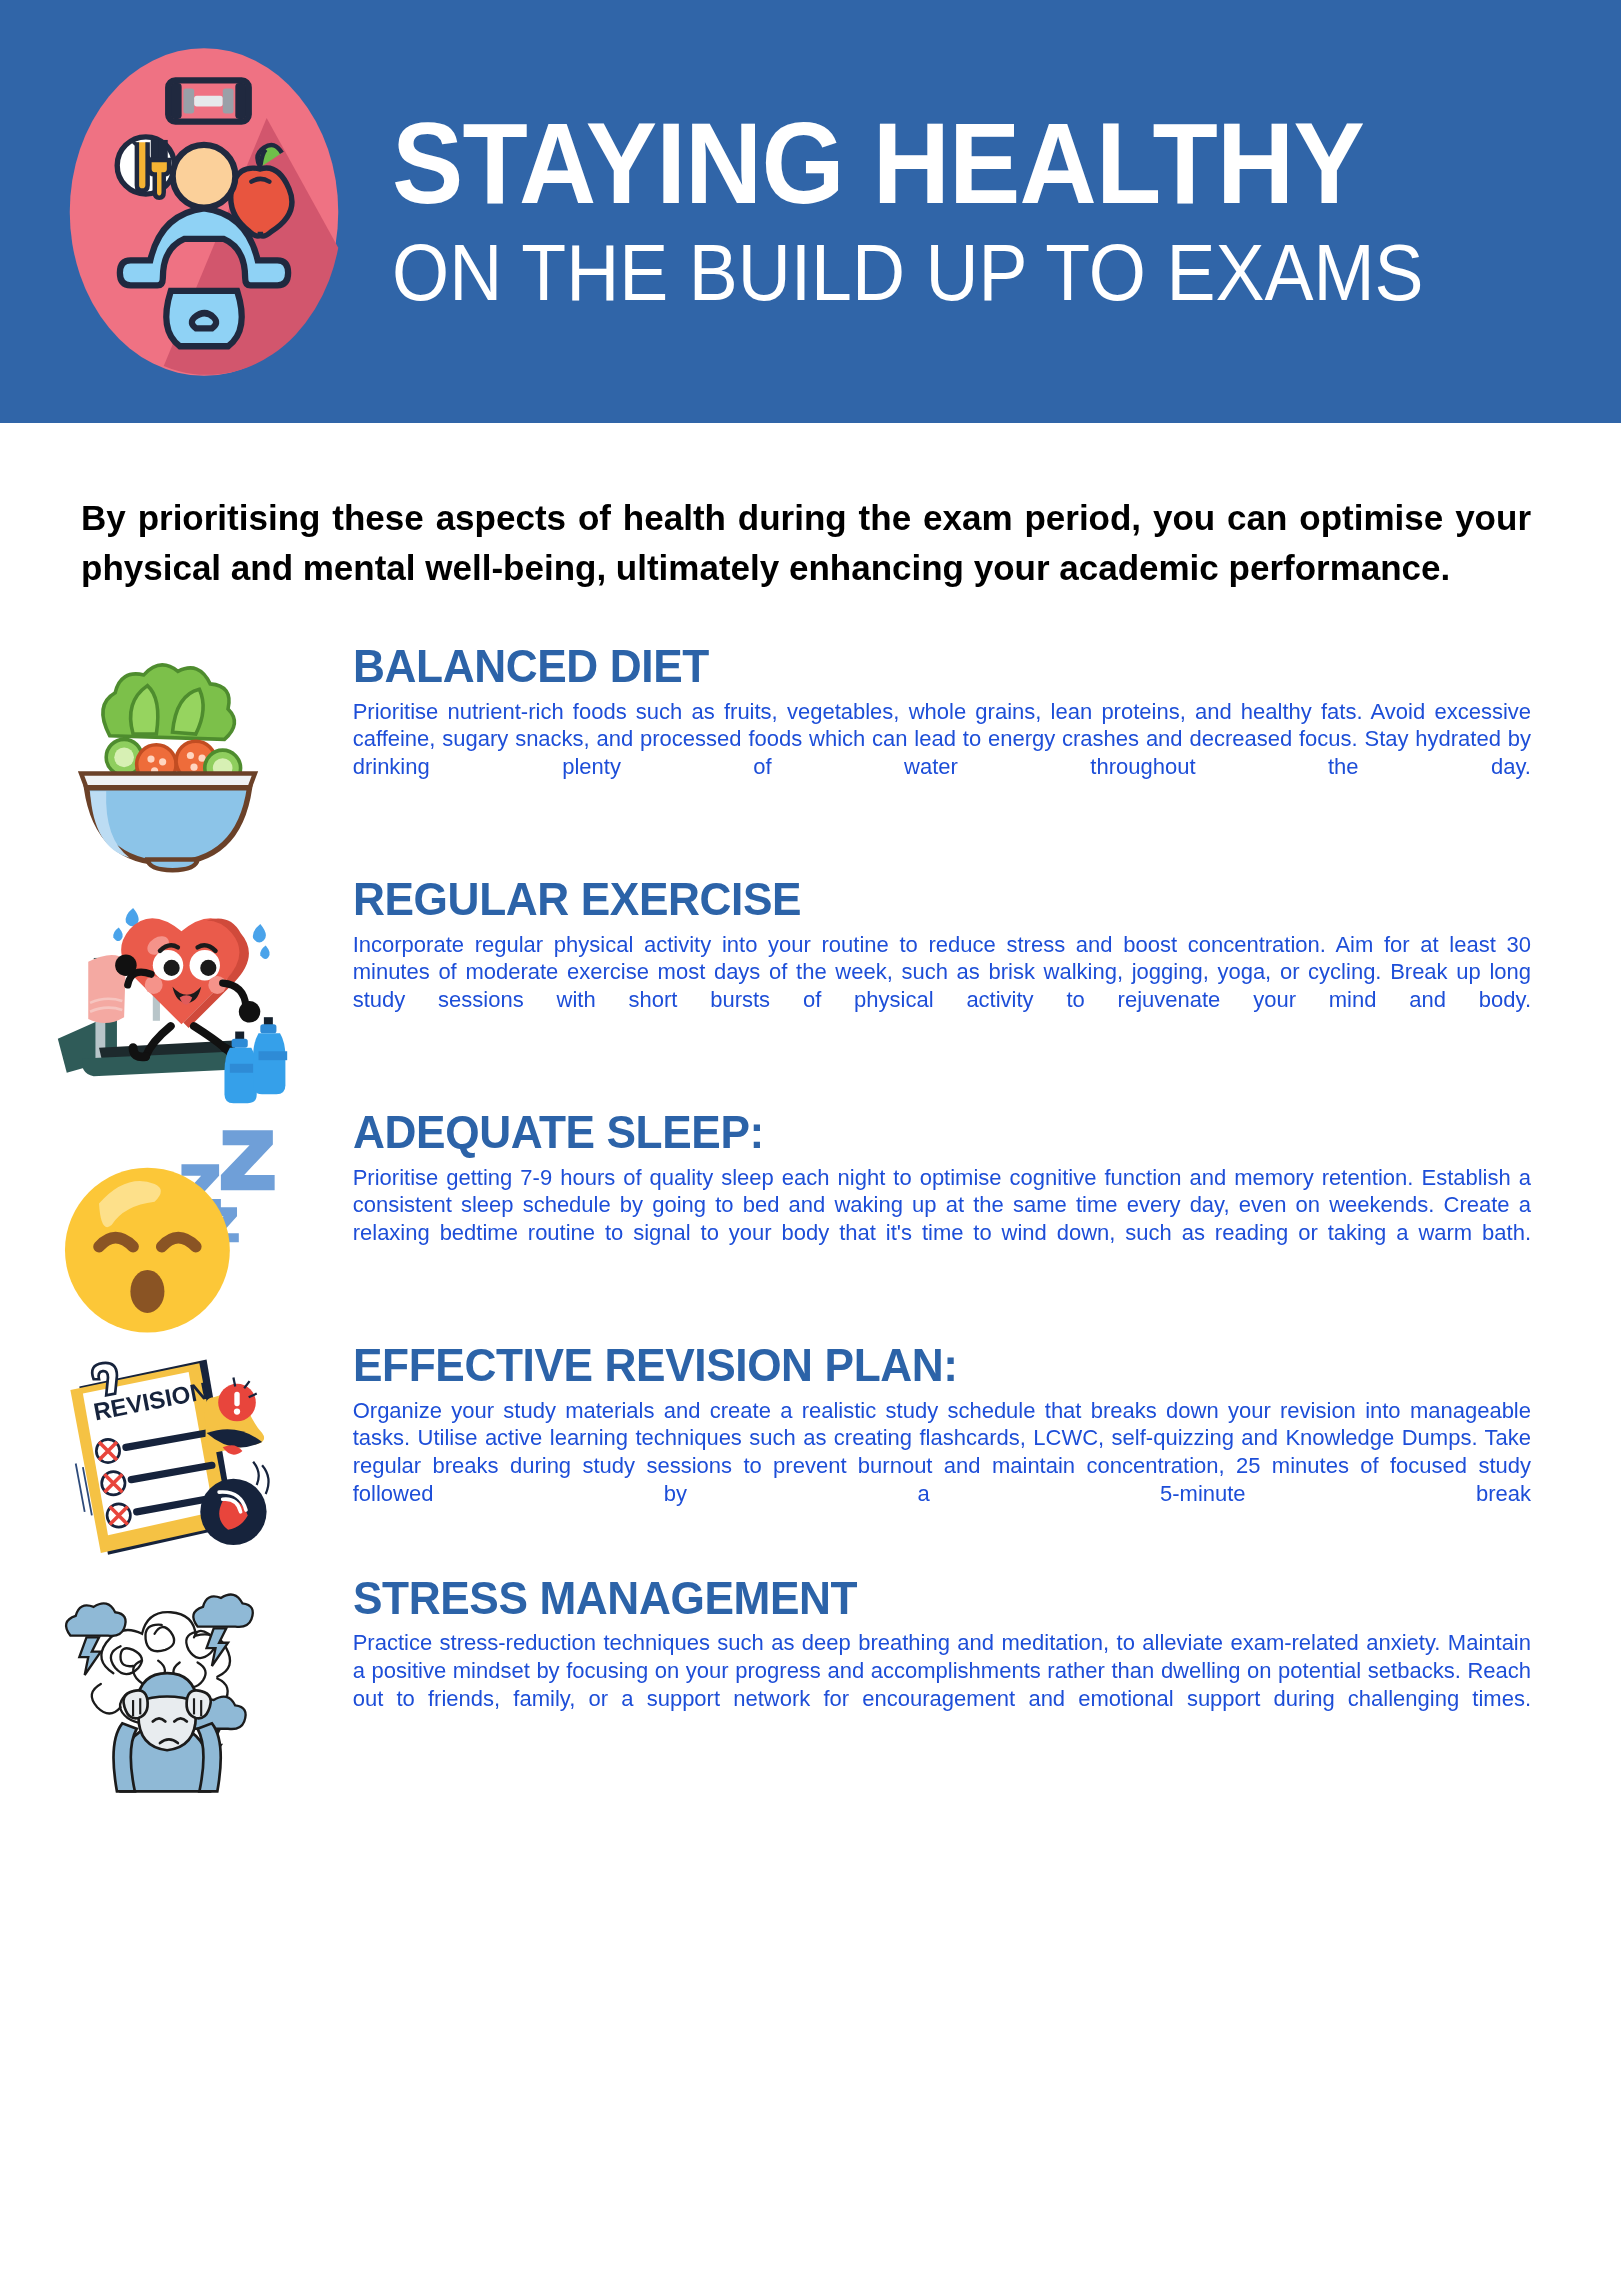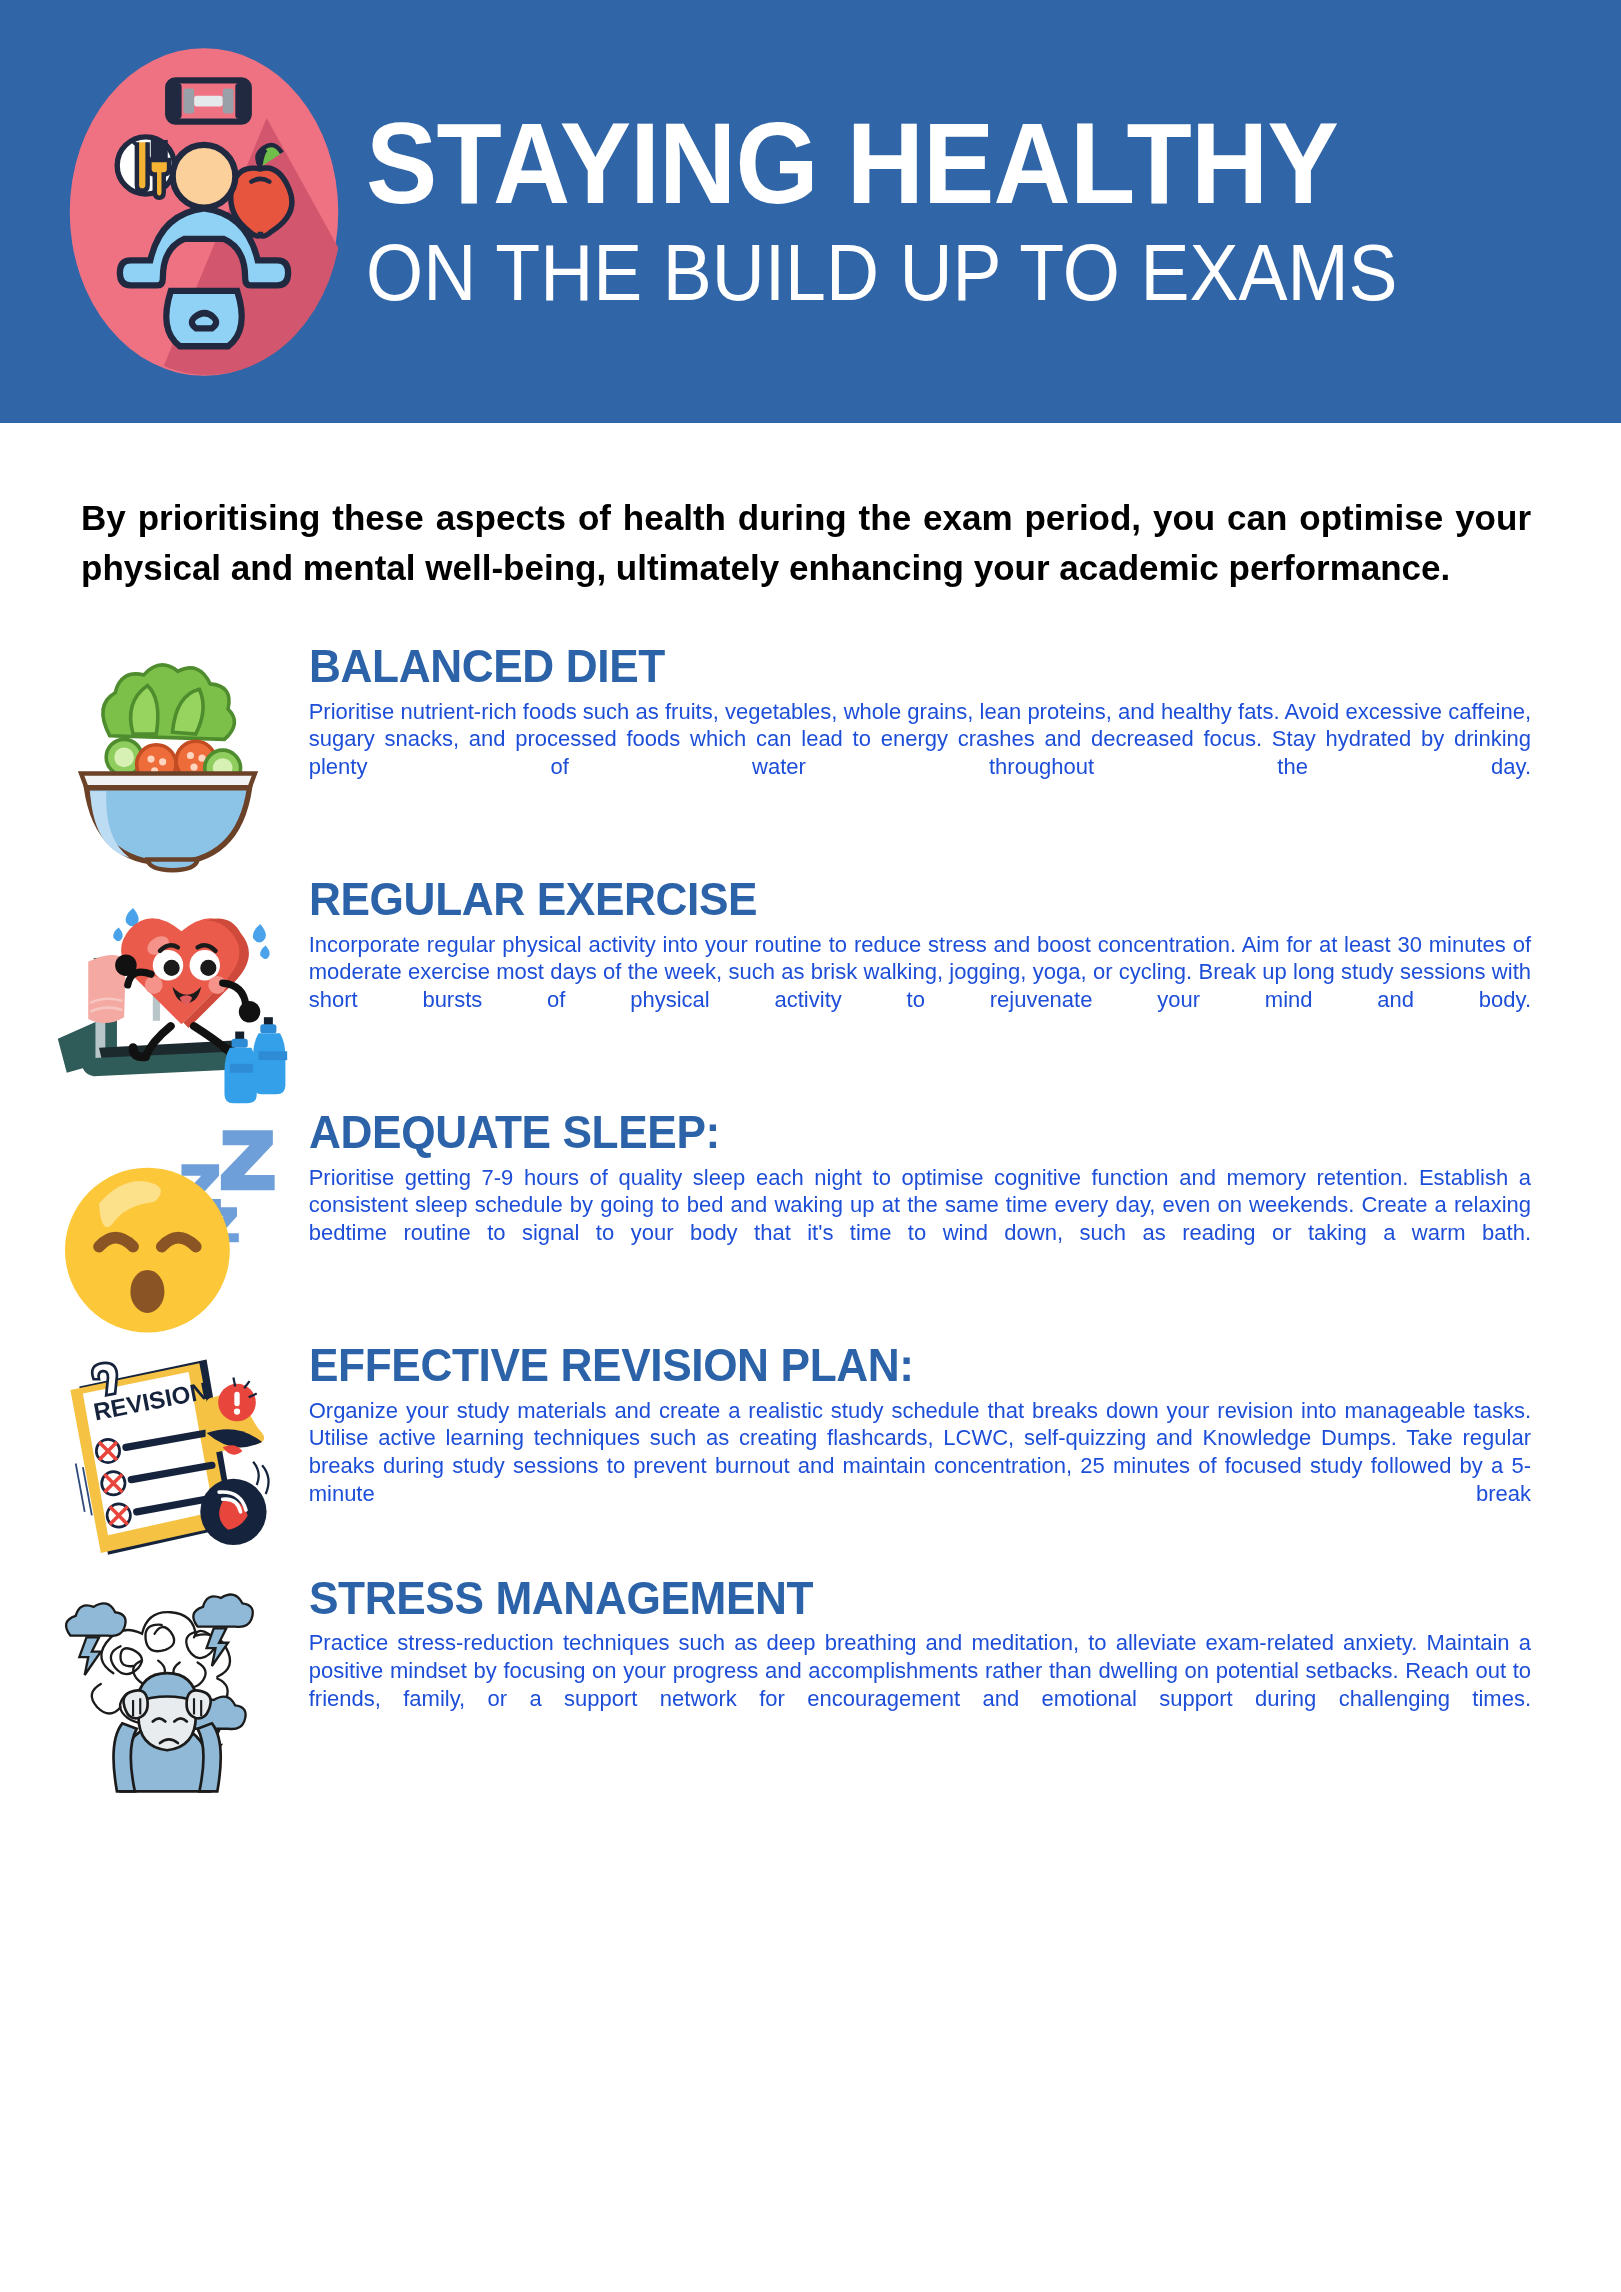--- a/index.html
+++ b/index.html
@@ -22,21 +22,21 @@
     overflow:hidden;
   }
   .banner-logo{
     width:296px;
     height:358px;
     margin-left:56px;
     flex:0 0 auto;
     position:relative;
   }
   .banner-title-wrap{
-    margin-left:14px;
+    margin-left:40px;
     flex:1 1 auto;
     padding-right:64px;
   }
   .title-main{
     font-size:115px;
     font-weight:700;
     color:#ffffff;
     letter-spacing:-0.9px;
     line-height:1.02;
     transform:scaleX(0.93);
@@ -66,20 +66,21 @@
     text-justify:inter-word;
   }
 
   
   .sections{ margin-top:50px; }
   .section{
     display:flex;
     align-items:flex-start;
     padding:0 90px 0 47px;
     margin-bottom:3.6px;
+    gap:44px;
   }
   .sec-icon{
     flex:0 0 auto;
     width:251px;
     height:224px;
     position:relative;
     margin-top:5.4px;
   }
   .sec-body{ flex:1 1 auto; padding-left:10.7px; }
   .sec-title{

